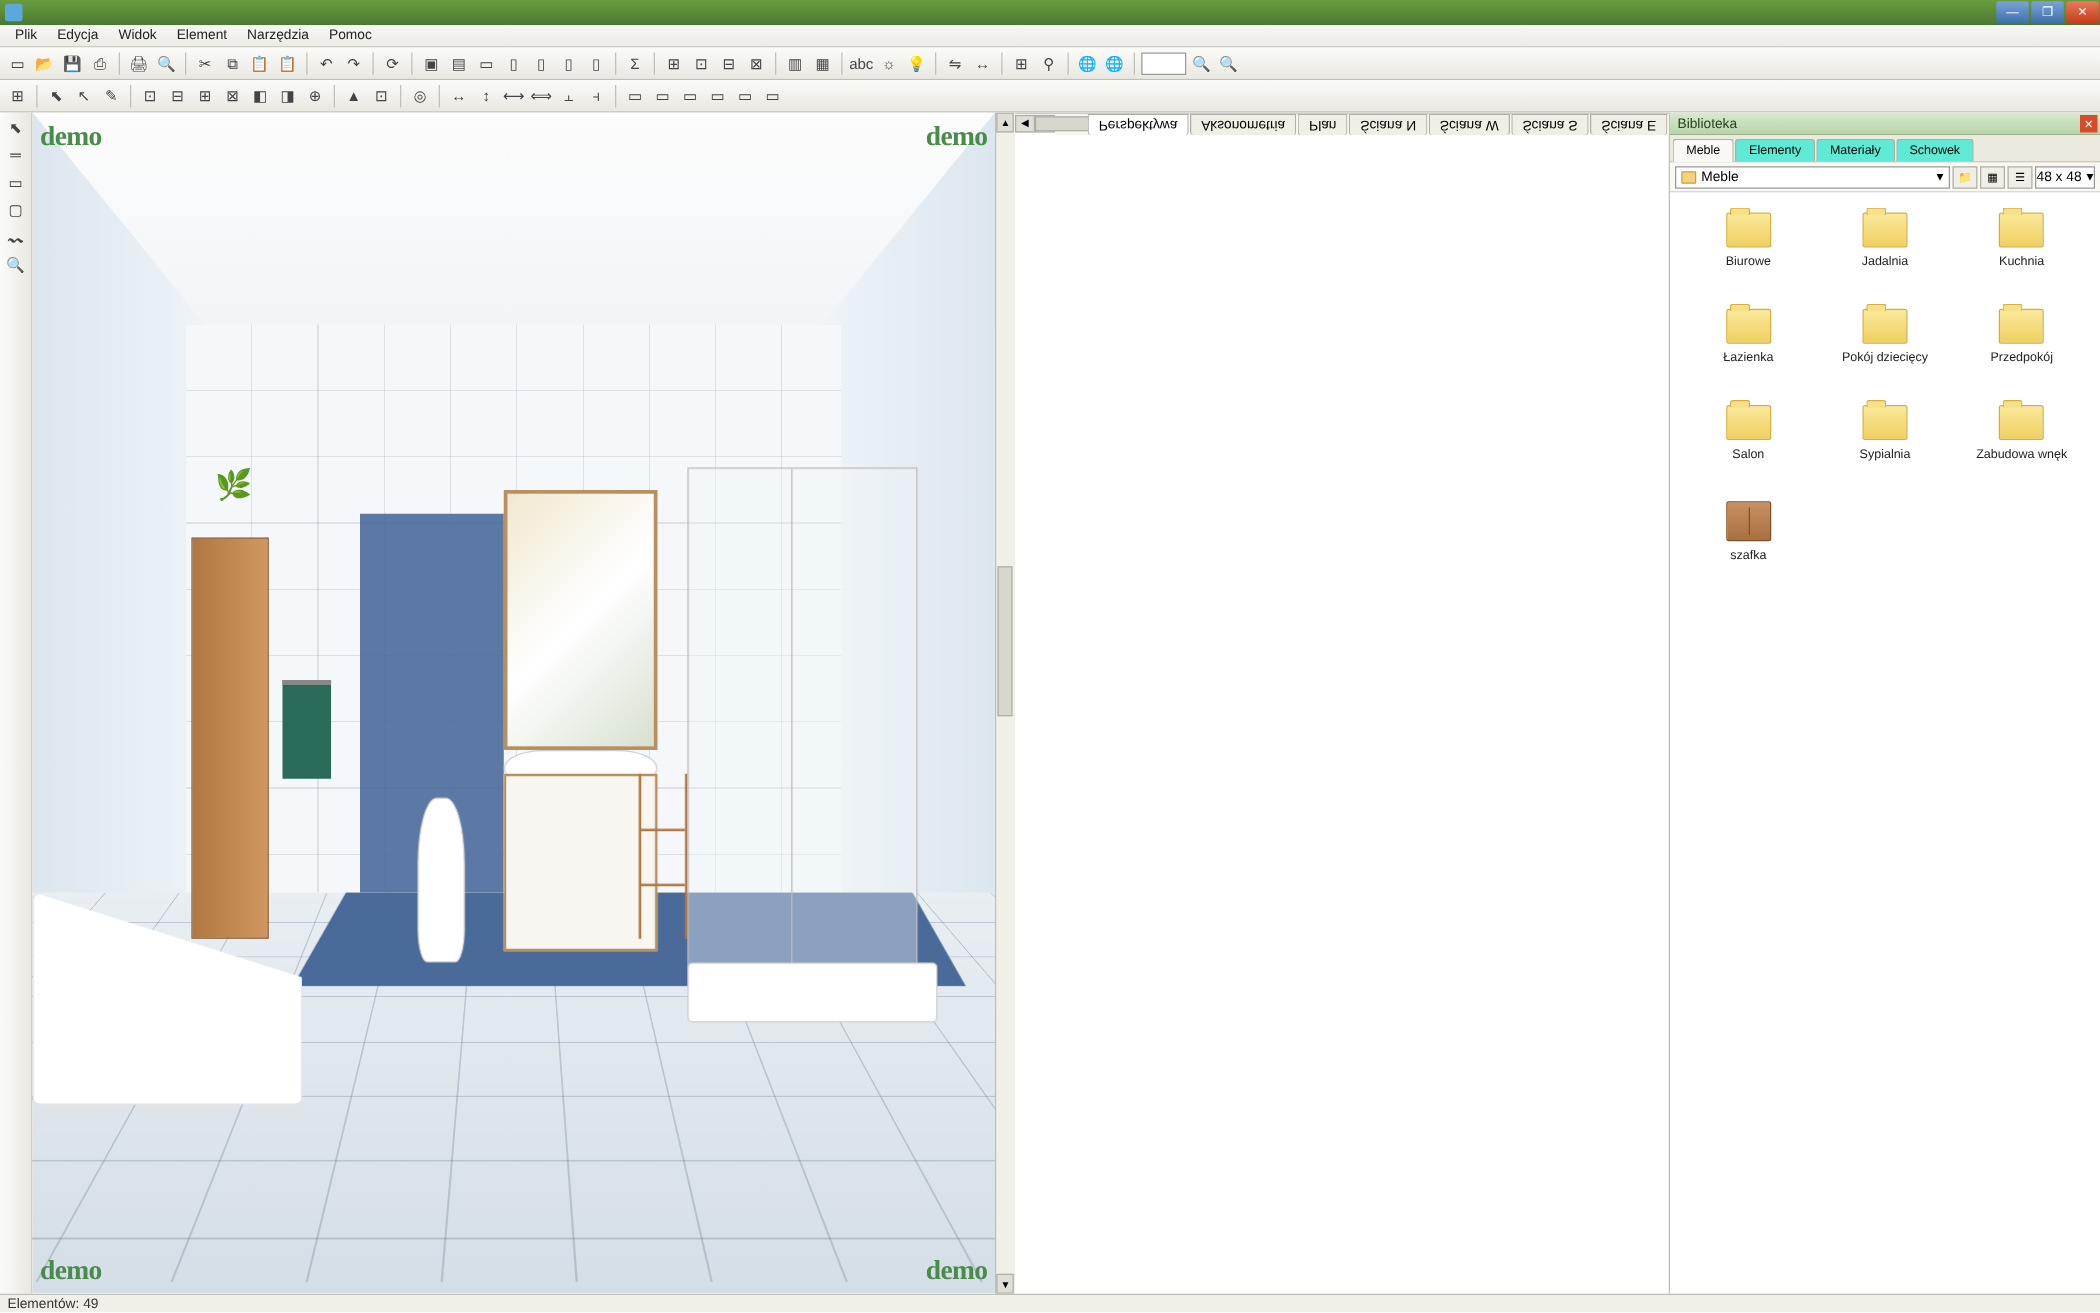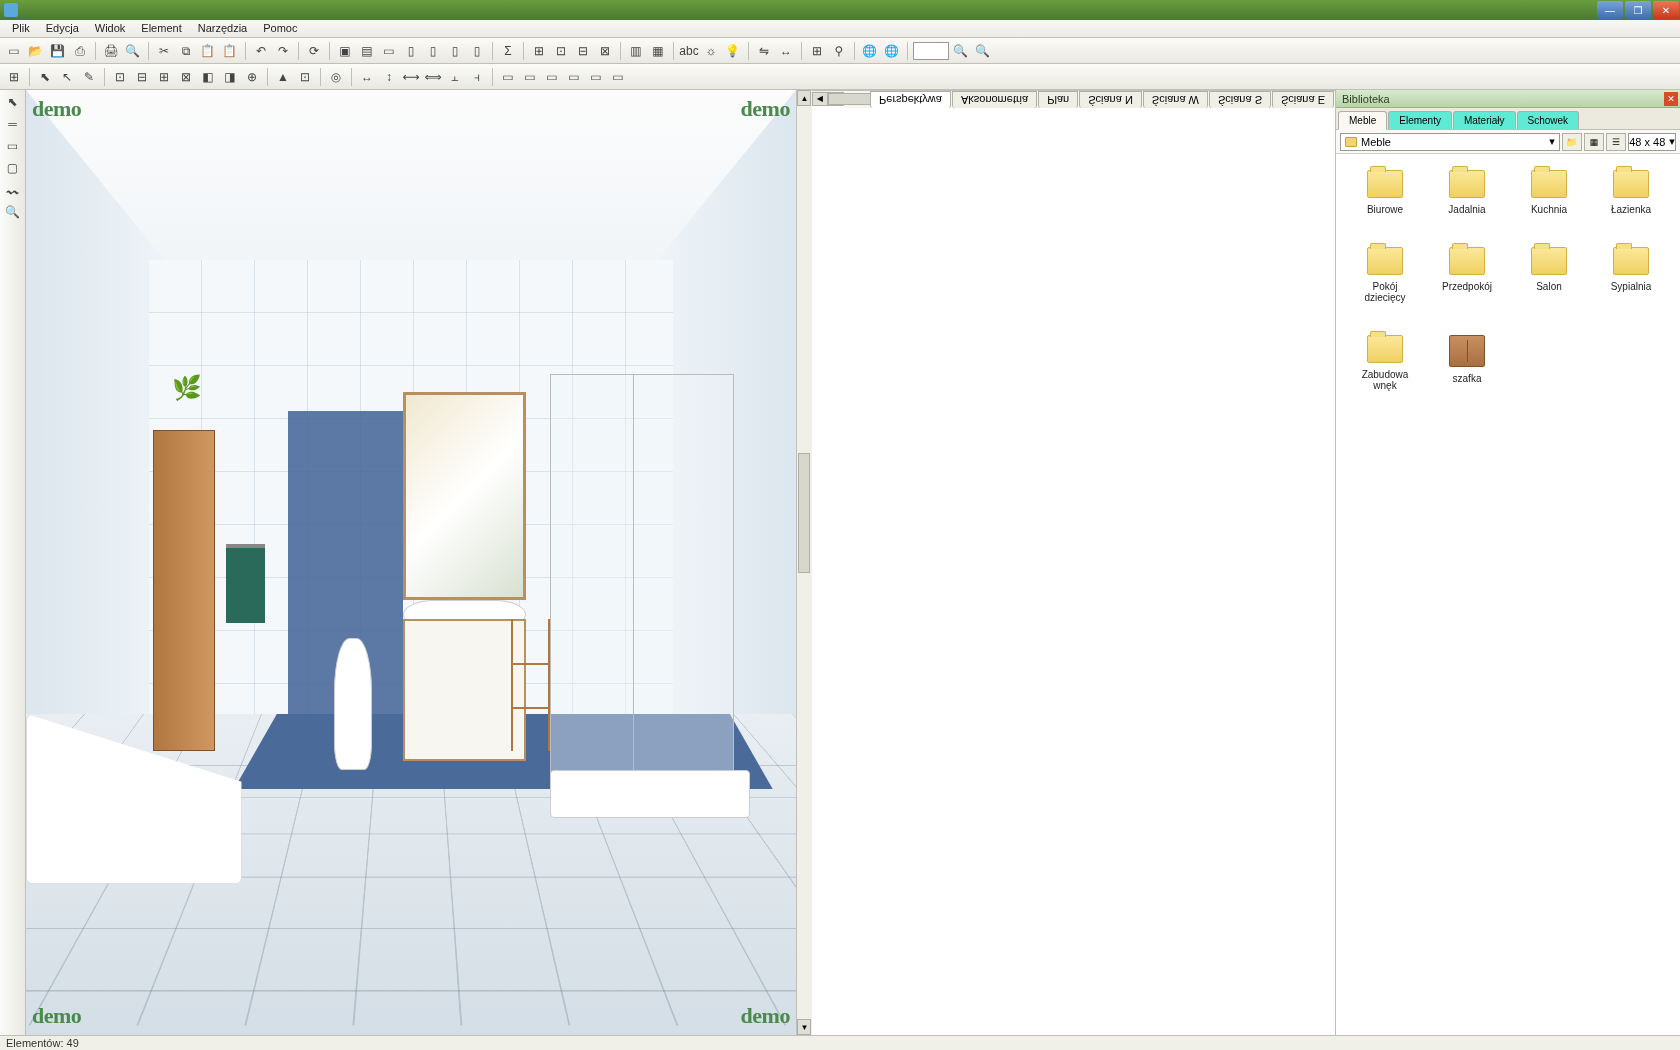--- a/index.html
+++ b/index.html
@@ -62,21 +62,21 @@
 .lib-tabs { height: 22px; display: flex; border-bottom: 1px solid #c0c0b8; background: #eceade; align-items: flex-end; padding-left: 2px; }
 .lib-tab { padding: 3px 10px; border: 1px solid #b0afa6; background: #5eead4; margin-right: 1px; font-size: 10px; border-top-left-radius: 3px; border-top-right-radius: 3px; border-bottom: none; cursor: pointer; }
 .lib-tab.active { background: #f9f8f2; border-bottom: 1px solid #f9f8f2; position: relative; top: 1px; }
 .lib-toolbar { height: 24px; background: #f9f8f2; display: flex; align-items: center; padding: 0 4px; gap: 2px; border-bottom: 1px solid #d0cfc6; }
 .lib-combo { flex: 1; height: 18px; border: 1px solid #999; background: #fff; display: flex; align-items: center; padding-left: 4px; font-size: 10px; }
 .lib-combo .folder-ico { width: 12px; height: 10px; background: #f4d27a; border: 1px solid #c9a040; border-radius: 1px; margin-right: 4px; }
 .lib-combo-arrow { margin-left: auto; width: 14px; text-align: center; }
 .lib-tb-btn { width: 20px; height: 18px; border: 1px solid #b0afa6; background: #f0efe6; display: flex; align-items: center; justify-content: center; font-size: 9px; cursor: pointer; }
 .lib-size { width: 48px; height: 18px; border: 1px solid #999; background: #fff; display: flex; align-items: center; justify-content: center; font-size: 10px; }
 .lib-content { flex: 1; background: #fff; padding: 12px; overflow: auto; }
-.lib-grid { display: grid; grid-template-columns: repeat(4, 1fr); gap: 24px 8px; }
+.lib-grid { display: grid; grid-template-columns: repeat(3, 1fr); gap: 24px 8px; }
 .lib-item { display: flex; flex-direction: column; align-items: center; gap: 6px; cursor: pointer; padding: 4px; }
 .folder-icon { width: 36px; height: 28px; background: linear-gradient(to bottom, #fae89a, #f0d060); border: 1px solid #d4b040; border-radius: 2px; position: relative; }
 .folder-icon::before { content: ''; position: absolute; top: -5px; left: 2px; width: 14px; height: 5px; background: #f6e088; border: 1px solid #d4b040; border-bottom: none; border-radius: 2px 2px 0 0; }
 .cabinet-icon { width: 36px; height: 32px; background: linear-gradient(to bottom, #c89060, #a87040); border: 1px solid #805028; border-radius: 2px; position: relative; }
 .cabinet-icon::after { content: ''; position: absolute; top: 4px; left: 50%; width: 1px; height: 22px; background: #805028; }
 .lib-item-label { font-size: 10px; color: #222; text-align: center; }
 
 
 .status-bar { height: 15px; background: #f0efe8; border-top: 1px solid #c0c0b8; display: flex; align-items: center; padding-left: 6px; font-size: 10px; color: #333; text-align: right; }
 .floor { position: absolute; left: 0; right: 0; bottom: 0; height: 34%; background: linear-gradient(to bottom, #e8eef2, #d4dee6); }

